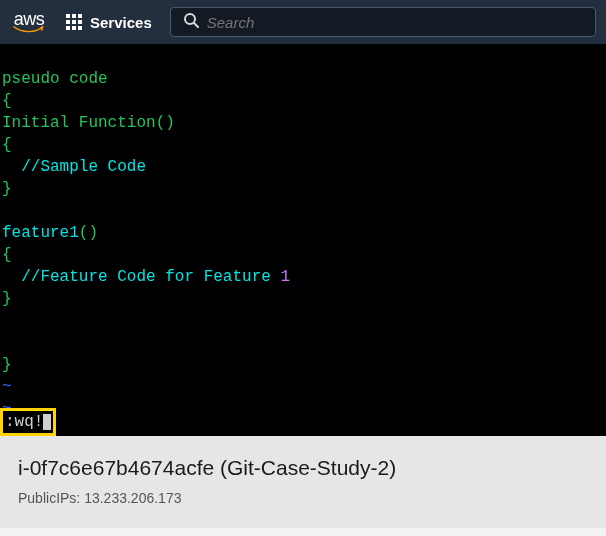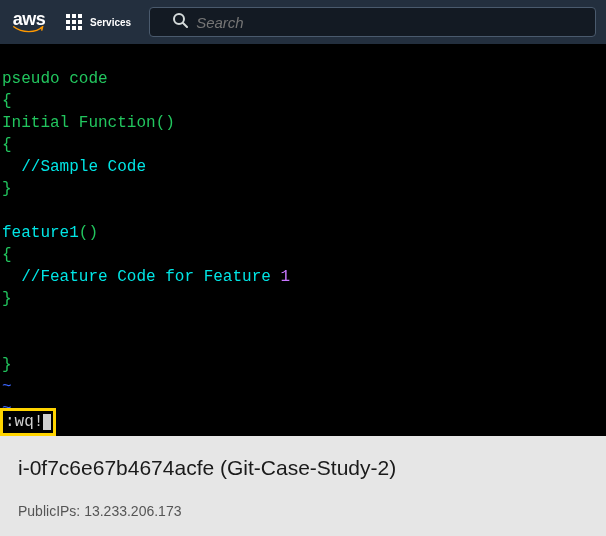--- a/index.html
+++ b/index.html
@@ -12,36 +12,36 @@
     display: flex;
     align-items: center;
     padding: 0 10px;
     gap: 18px;
   }
   .logo {
     display: flex; flex-direction: column; align-items: center;
     line-height: 1;
     cursor: pointer;
   }
-  .logo-text { color: #ffffff; font-size: 18px; font-weight: 700; letter-spacing: -0.5px; }
+  .logo-text { color: #ffffff; font-size: 18px; font-weight: 400; letter-spacing: -0.5px; }
   .logo-smile { height: 8px; margin-top: -2px; }
   .services-btn {
     display: flex; align-items: center; gap: 8px;
-    color: #fff; font-size: 10px; font-weight: 600;
+    color: #fff; font-size: 15px; font-weight: 600;
     cursor: pointer;
   }
   .grid-icon { display: inline-block; line-height: 0; }
   .search-wrap {
     flex: 1;
     display: flex; align-items: center;
     background: #131a23;
     border: 1px solid #4a5a6d;
     border-radius: 4px;
     height: 30px;
-    padding: 0 22px;
+    padding: 0 12px;
     gap: 8px;
   }
   .search-wrap input {
     flex: 1; background: transparent; border: none; outline: none;
     color: #d5dbdb; font-style: italic; font-size: 15px;
   }
 
   
   .terminal {
     background: #000;
@@ -73,21 +73,21 @@
     background: #d0d0d0; margin-left: 0px;
   }
 
   
   .footer {
     background: #e6e6e6;
     padding: 20px 18px 22px 18px;
   }
   .footer h2 {
     font-size: 21px; font-weight: 400; color: #1a1a1a;
-    margin-bottom: 23px;
+    margin-bottom: 10px;
   }
   .ips { color: #555; font-size: 14px; display: flex; gap: 12px; }
 </style>
 </head>
 <body>
 
 <div class="navbar">
   <div class="logo">
     <span class="logo-text">aws</span>
     <svg class="logo-smile" width="38" height="10" viewBox="0 0 38 10">

